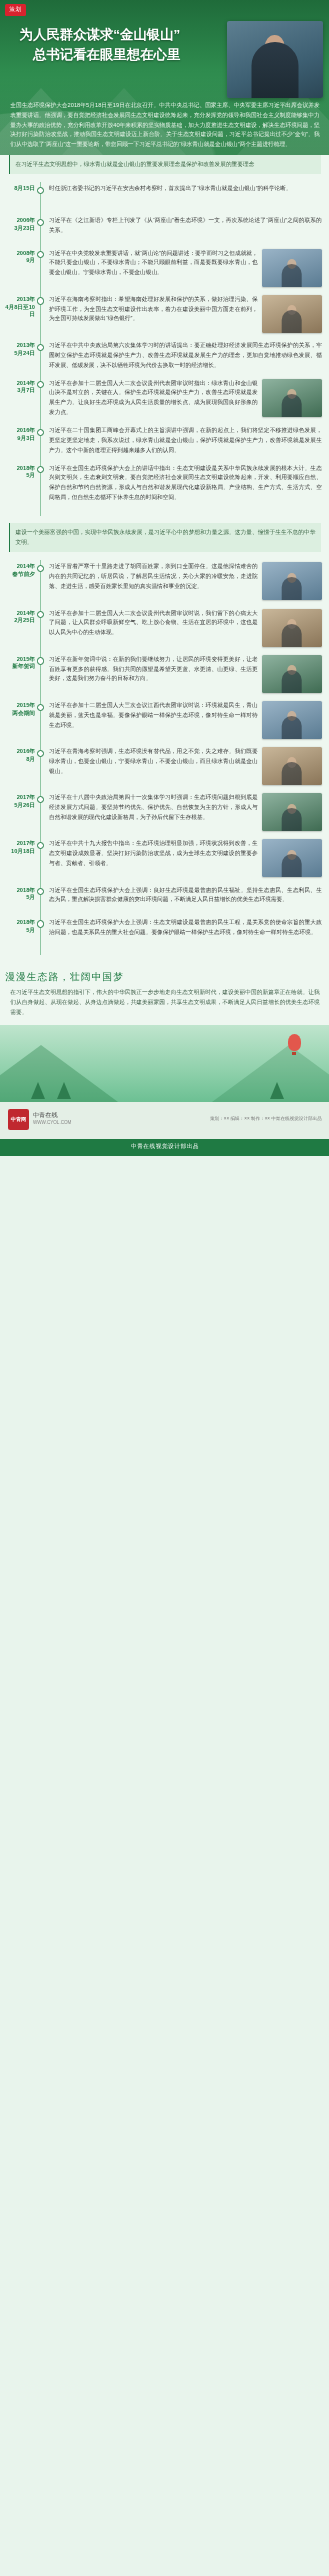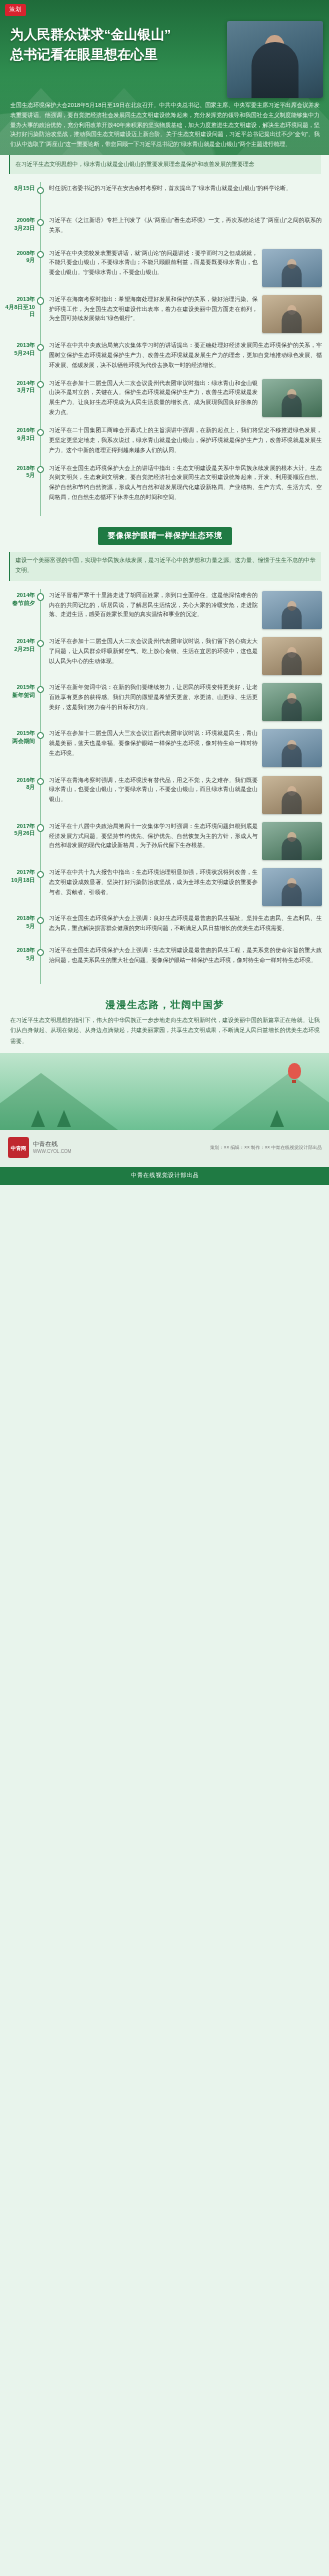--- a/index.html
+++ b/index.html
@@ -36,20 +36,21 @@
   .header .peak.p3{ right:-31px; border-bottom-color: rgba(255,255,255,0.09); }
   .badge-topic {
     position:absolute; left:5.2px; top:4.1px;
     background:#d9232e; color:#fff; font-size:5.7px; padding:2.1px 4.1px; border-radius:1.5px;
     letter-spacing:0.5px;
   }
   .h-title {
     position:absolute; left:10.3px; top:25px; width:170px;
     color:#fff; font-size:13.4px; line-height:19.6px; font-weight:bold;
     text-shadow:0 1px 2.1px rgba(0,0,0,.35);
+    text-align:right;
   }
   .h-title .l2 { display:block; }
   .h-photo {
     position:absolute; right:7.2px; top:20.6px; width:96px; height:77px;
     border-radius:2.1px;
     background:linear-gradient(160deg,#5d7f91 0%,#3d5f72 60%,#2b4655 100%);
     overflow:hidden;
     box-shadow:0 1.5px 4.1px rgba(0,0,0,.3);
   }
   .h-photo .figure {
@@ -119,21 +120,21 @@
     background:rgba(30,40,50,.55);
   }
   .tl-photo .phead {
     position:absolute; left:50%; bottom:17.5px; transform:translateX(-50%);
     width:9.3px; height:10.3px; border-radius:50%; background:rgba(210,180,150,.85);
   }
 
   
   .foot-wrap { position:relative; margin-top:5.2px; }
   .foot-title {
-    text-align:center; color:#1f7a43; font-size:9.8px; font-weight:bold;
+    text-align:left; color:#1f7a43; font-size:9.8px; font-weight:normal;
     letter-spacing:1px; padding:8.2px 5.2px 3.1px 5.2px;
   }
   .foot-text {
     margin:0 10.3px; font-size:5.7px; line-height:10.3px; color:#3a5a44; text-align:justify;
   }
   .foot-scene {
     margin-top:7.2px; height:77px; position:relative; overflow:hidden;
     background:linear-gradient(180deg,#bfe5cd 0%, #8fd0ab 60%, #6cc093 100%);
   }
   .foot-scene .hill {
@@ -271,23 +272,20 @@
       <div class="tl-item">
         <div class="tl-date" style="white-space: pre-line;">2018年
 5月</div>
         <div class="tl-dot"></div>
         <div class="tl-row">
           <div class="tl-body">习近平在全国生态环境保护大会上的讲话中指出：生态文明建设是关系中华民族永续发展的根本大计。生态兴则文明兴，生态衰则文明衰。要自觉把经济社会发展同生态文明建设统筹起来，开发、利用要顺应自然、保护自然和节约自然资源，形成人与自然和谐发展现代化建设新格局。产业结构、生产方式、生活方式、空间格局，但自然生态循环下休养生息的时间和空间。</div>
         </div>
       </div>
     </div>
 
-  <div class="sec-head">
-    <div class="bar">要像保护眼睛一样保护生态环境</div>
-  </div>
   <div class="sec-sub">建设一个美丽富强的中国，实现中华民族永续发展，是习近平心中的梦想和力量之源。这力量、憧憬于生生不息的中华文明。</div>
 
   <div class="timeline" id="timeline-2">
       <div class="tl-item">
         <div class="tl-date" style="white-space: pre-line;">2014年
 春节前夕</div>
         <div class="tl-dot"></div>
         <div class="tl-row">
           <div class="tl-body">习近平冒着严寒干十里路走进了胡同百姓家，亲到口全面停住。这是他深情难舍的内在的共同记忆的，听居民说，了解居民生活情况，关心大家的冷暖安危，走进院落、走进生活，感受百姓家长里短的真实温情和事业的沉淀。</div>
           <div class="tl-photo v2">

